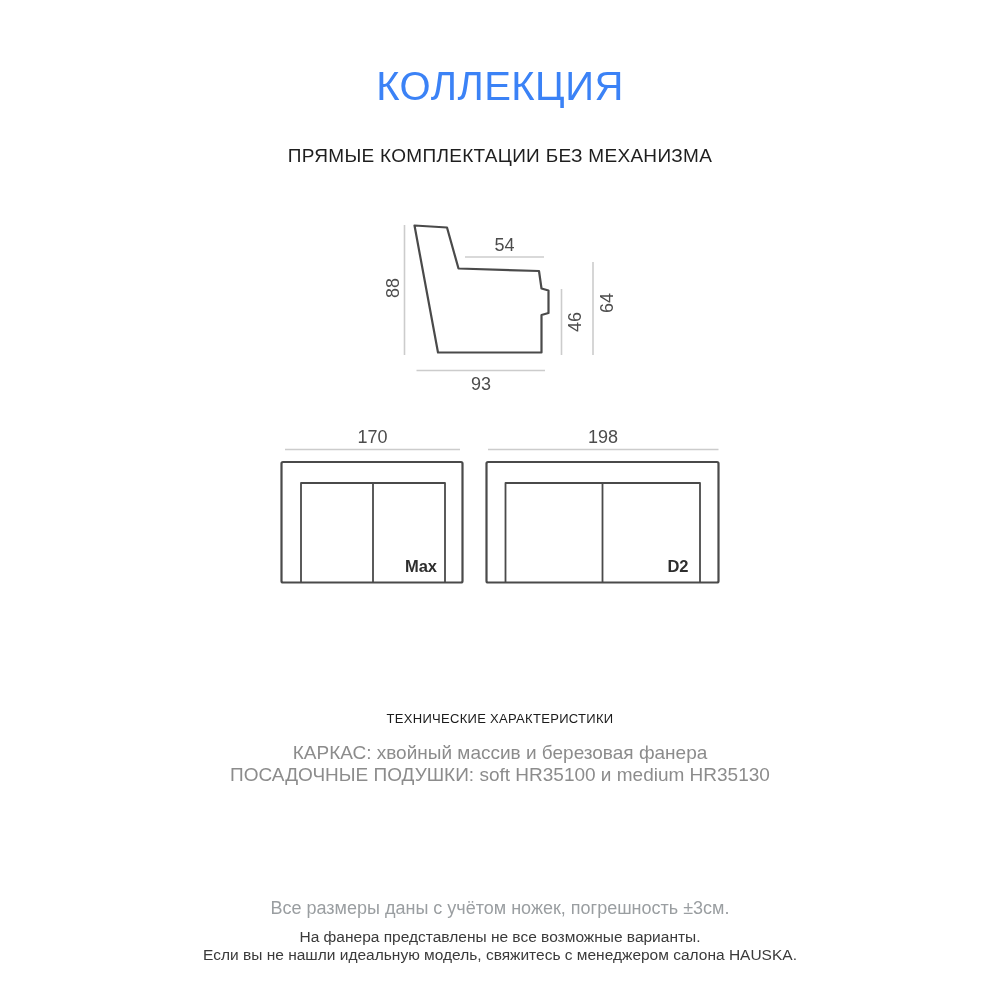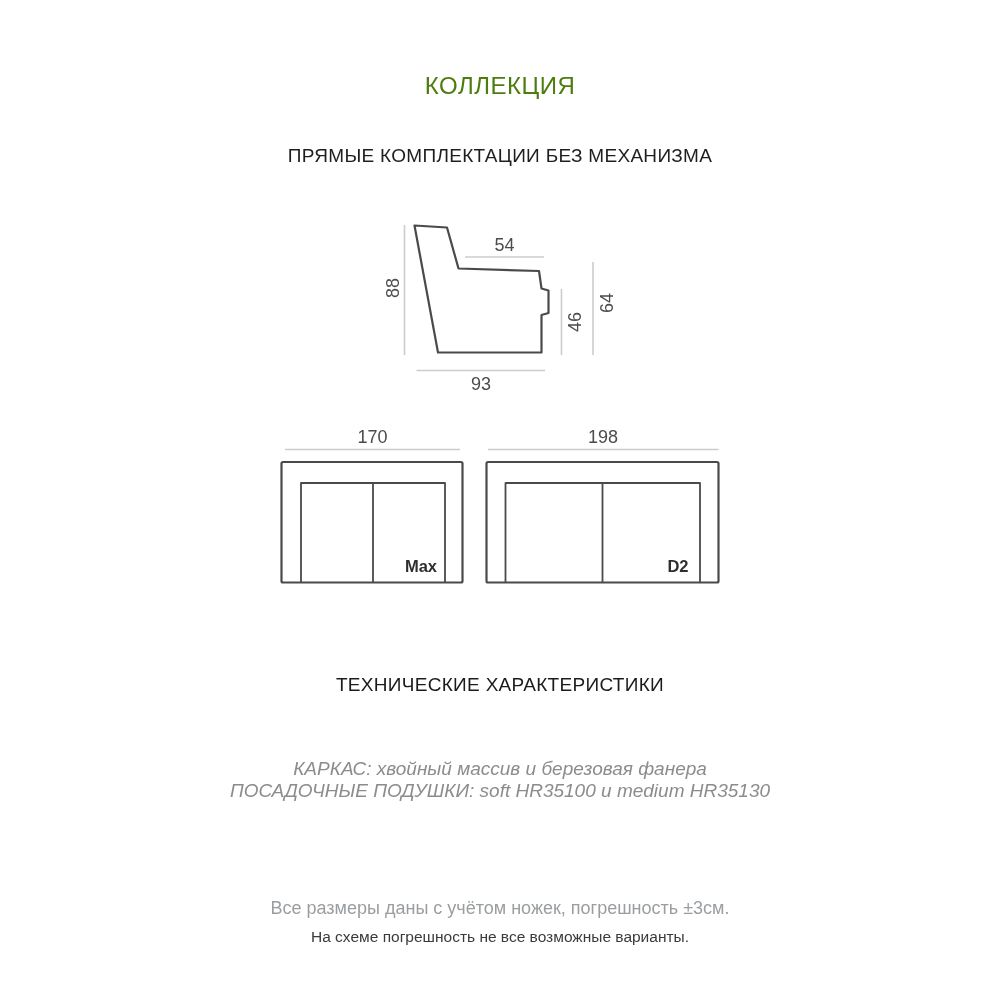--- a/index.html
+++ b/index.html
@@ -3,39 +3,39 @@
 <meta charset="utf-8">
 <style>
   html,body{margin:0;padding:0;}
   body{
     width:1000px;height:1000px;background:#ffffff;position:relative;
     font-family:"Liberation Sans", sans-serif;color:#1e1e1e;overflow:hidden;
   }
   .abs{position:absolute;left:0;width:1000px;text-align:center;}
   .title{
     top:64px;display:flex;justify-content:center;gap:13px;
-    font-size:24px;line-height:44px;letter-spacing:0.5px;color:#4d7c0f;flex-direction:column;
+    font-size:40px;line-height:44px;letter-spacing:0.5px;color:#3b82f6;flex-direction:column;
   }
   .title .w-regular{font-weight:400;}
   .title .w-bold{font-weight:700;}
   .subtitle{
     top:144px;font-size:19px;line-height:24px;font-weight:500;
     letter-spacing:0.3px;color:#1e1e1e;
   }
   .diagram-svg{position:absolute;left:250px;top:200px;}
   .diagram-svg text{
     font-family:"Liberation Sans", sans-serif;font-size:18px;fill:#4c4c4c;
   }
   .diagram-svg text.unit-label{font-size:16.5px;font-weight:700;fill:#2e2e2e;}
   .specs-heading{
-    top:673px;font-size:19px;line-height:24px;font-weight:500;
+    top:707px;font-size:13px;line-height:24px;font-weight:500;
     letter-spacing:0.3px;color:#1b1b1b;
   }
   .specs-body{
-    top:758px;font-size:19px;line-height:21.7px;font-weight:400;color:#8c8c8c;font-style:italic;
+    top:742px;font-size:19px;line-height:21.7px;font-weight:400;color:#8c8c8c;
   }
   .footnote{top:899px;font-size:18px;line-height:18px;color:#9a9ea1;}
   .disclaimer{top:928px;font-size:15.5px;line-height:18px;color:#3a3a3a;}
 </style>
 </head>
 <body>
 
 <div class="abs title">
   <span class="w-regular">КОЛЛЕКЦИЯ</span>
 </div>
@@ -80,14 +80,15 @@
 
 <div class="abs specs-heading">ТЕХНИЧЕСКИЕ ХАРАКТЕРИСТИКИ</div>
 <div class="abs specs-body">
   <div>КАРКАС: хвойный массив и березовая фанера</div>
   <div>ПОСАДОЧНЫЕ ПОДУШКИ: soft HR35100 и medium HR35130</div>
 </div>
 
 <div class="abs footnote">Все размеры даны с учётом ножек, погрешность ±3см.</div>
 
 <div class="abs disclaimer">
-  <div>На схеме погрешность не все возможные варианты.</div>
+  <div>На фанера представлены не все возможные варианты.</div>
+  <div>Если вы не нашли идеальную модель, свяжитесь с менеджером салона HAUSKA.</div>
 </div>
 
 </body></html>

